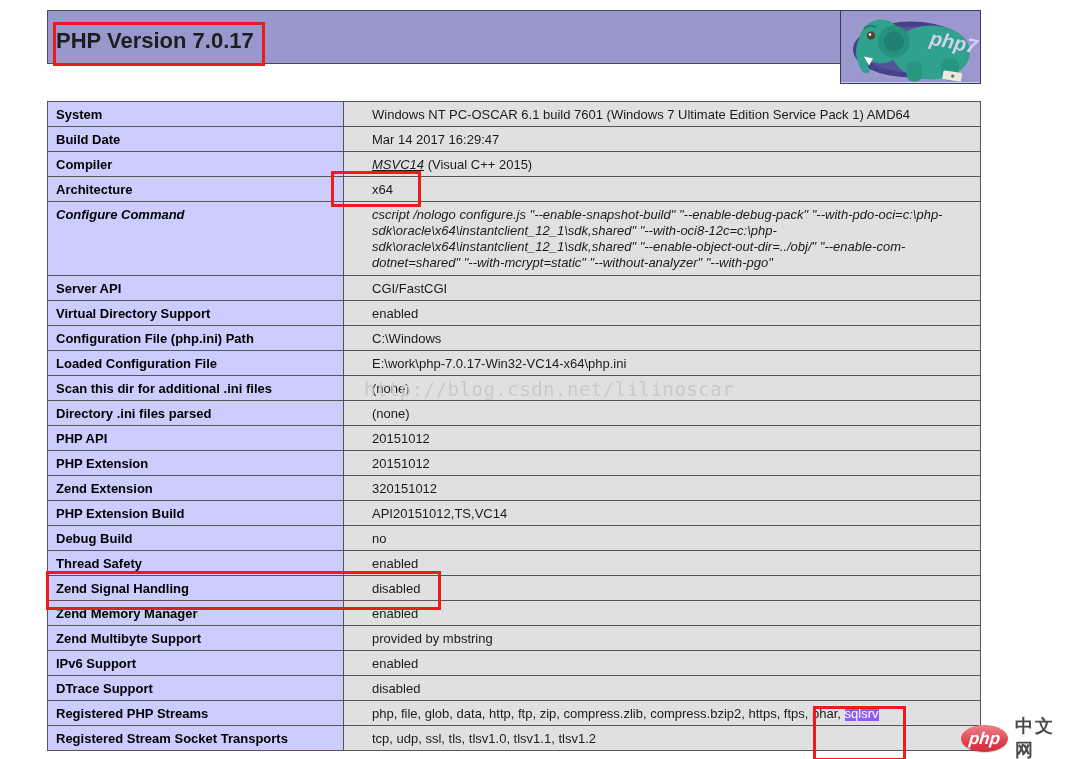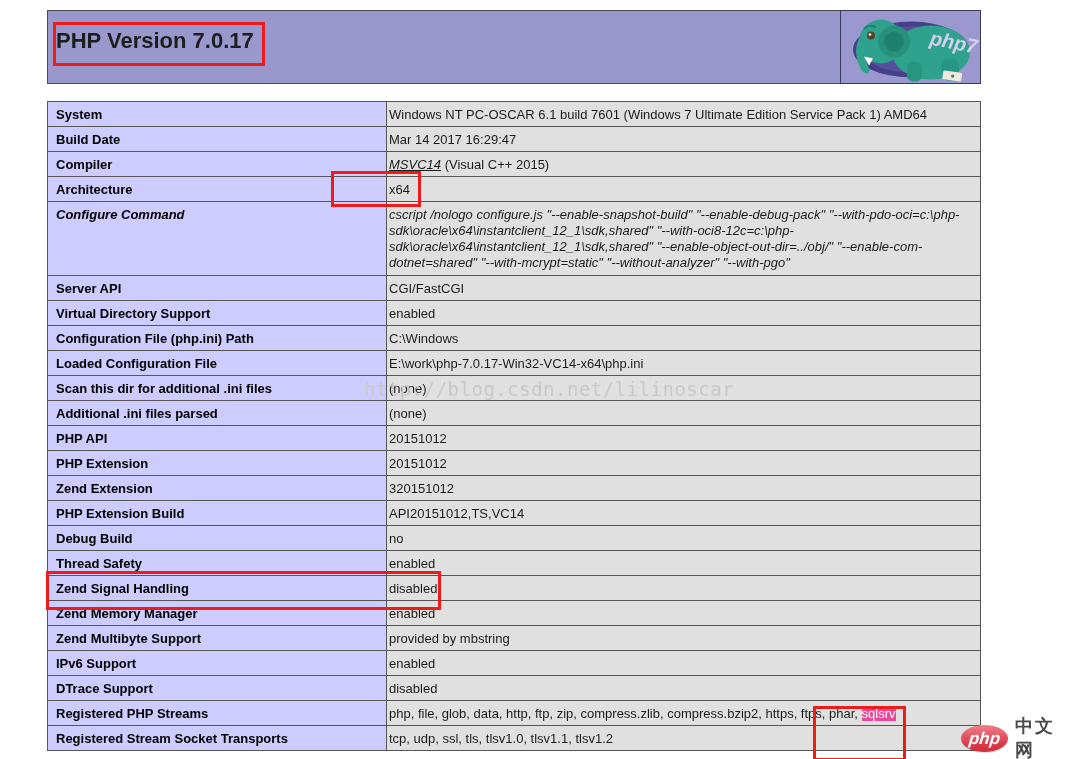--- a/index.html
+++ b/index.html
@@ -4,51 +4,51 @@
 <style>
   html,body{margin:0;padding:0;}
   body{
     width:1069px;height:759px;overflow:hidden;position:relative;
     background:#ffffff;
     font-family:"Liberation Sans", sans-serif;
     -webkit-font-smoothing:antialiased;
   }
   
   .hdr{
-    position:absolute;left:47px;top:10px;width:934px;height:74px;
+    position:absolute;left:47px;top:10px;width:934px;height:54px;
     box-sizing:border-box;background:#9898cc;border:1px solid #4d4d4d;
   }
   .hdr h1{
     margin:0;position:absolute;left:8px;top:17px;
     font-size:22px;font-weight:bold;color:#1d1d1d;letter-spacing:0px;
   }
   .hdr .logo{
     position:absolute;right:0;top:0;width:139px;height:72px;
     outline:1px solid #3c3c5a;
   }
   
   table.info{
     position:absolute;left:47px;top:101px;width:934px;
     border-collapse:collapse;table-layout:fixed;
   }
   table.info td{
     border:1px solid #565656;height:25px;box-sizing:border-box;
     font-size:13px;overflow:hidden;white-space:normal;
   }
   td.l{
-    width:339px;background:#ccccff;font-weight:bold;color:#000;
+    width:296px;background:#ccccff;font-weight:bold;color:#000;
     padding:0 6px 0 8px;
   }
   td.v{
-    background:#e0e0e0;color:#1b1b1b;padding:0 10px 0 2px;
+    background:#e0e0e0;color:#1b1b1b;padding:0 10px 0 28px;
     word-wrap:break-word;
   }
   tr.tall td{height:74px;vertical-align:top;padding-top:5px;line-height:16px;font-style:italic;}
   .u{text-decoration:underline;font-style:italic;}
-  .sel{background:#ec4899;color:#ffffff;text-align:center;}
+  .sel{background:#8b5cf6;color:#ffffff;text-align:center;}
   
   .redbox{
     position:absolute;border:3px solid #ee1b1b;background:transparent;
     pointer-events:none;z-index:30;
   }
   #rb-title {left:53px; top:22px; width:206px;height:38px;}
   #rb-arch  {left:331px;top:171px;width:84px; height:30px;}
   #rb-thread{left:46px; top:571px;width:389px;height:33px;}
   #rb-sqlsrv{left:813px;top:706px;width:87px; height:49px;}
   
@@ -148,21 +148,21 @@
       </tr>
       <tr>
         <td class="l">Loaded Configuration File</td>
         <td class="v"><span>E:\work\php-7.0.17-Win32-VC14-x64\php.ini</span></td>
       </tr>
       <tr>
         <td class="l">Scan this dir for additional .ini files</td>
         <td class="v"><span>(none)</span></td>
       </tr>
       <tr>
-        <td class="l">Additional .ini files parsed</td>
+        <td class="l">Directory .ini files parsed</td>
         <td class="v"><span>(none)</span></td>
       </tr>
       <tr>
         <td class="l">PHP API</td>
         <td class="v"><span>20151012</span></td>
       </tr>
       <tr>
         <td class="l">PHP Extension</td>
         <td class="v"><span>20151012</span></td>
       </tr>

